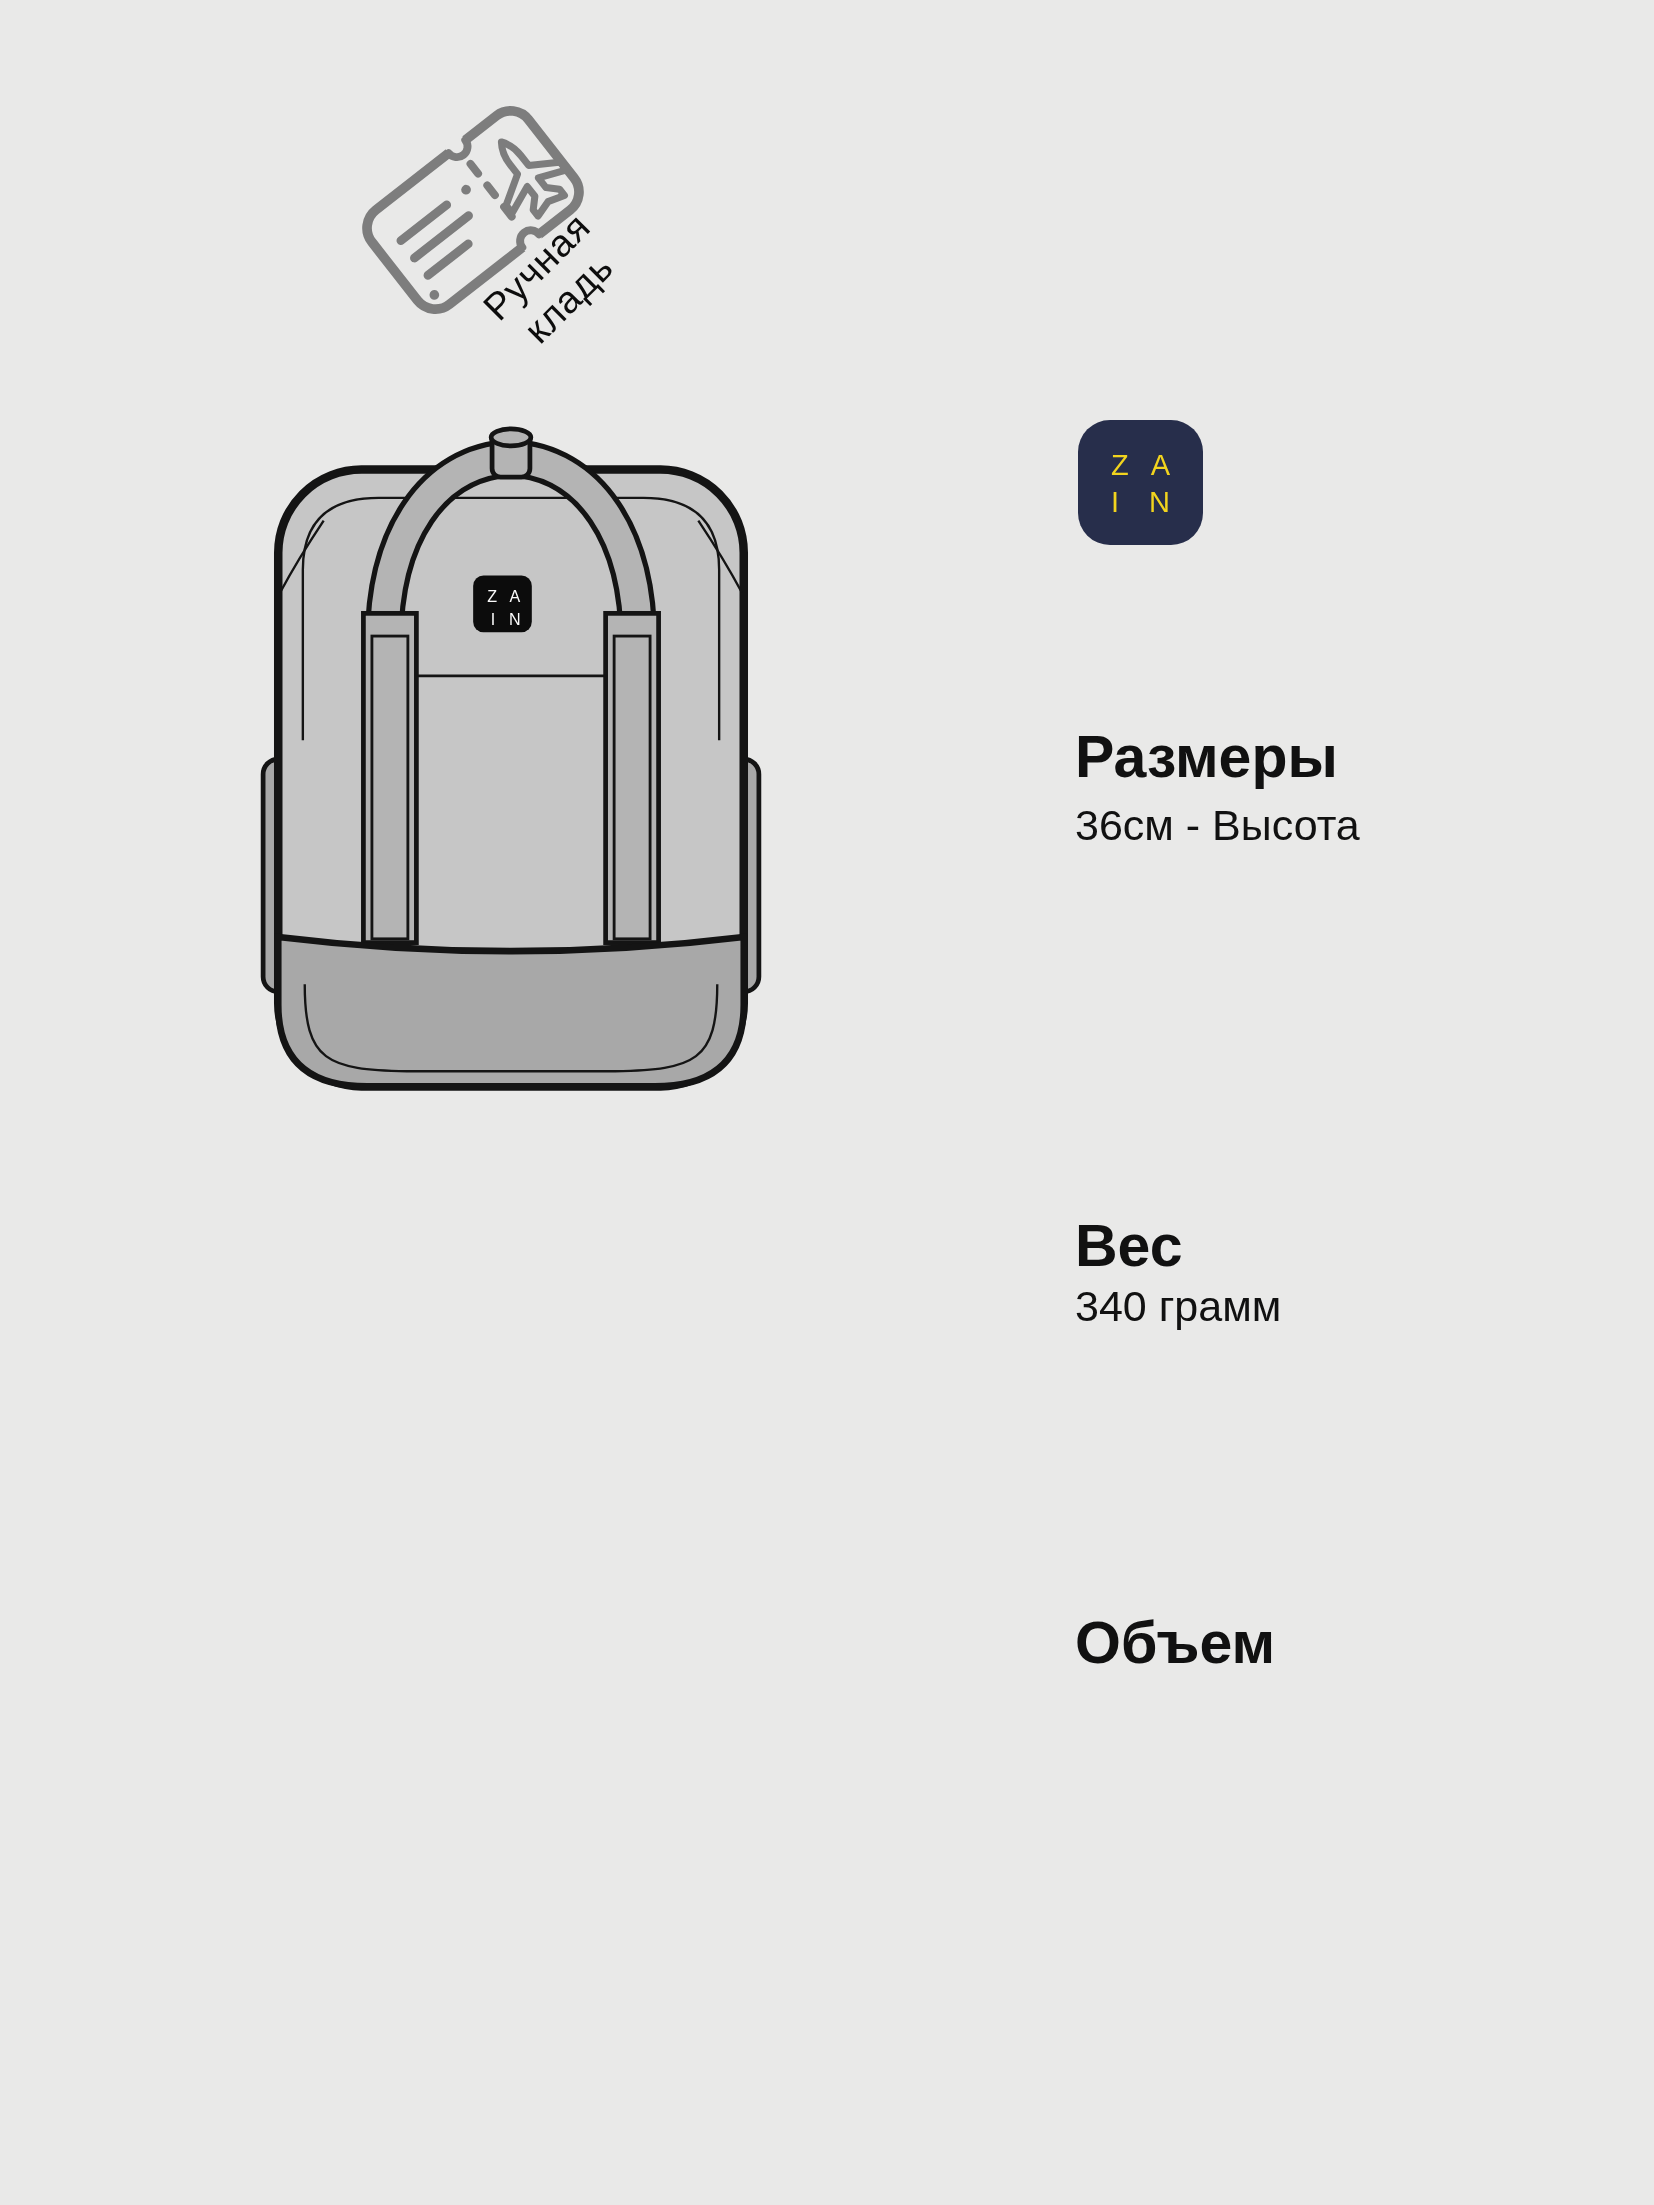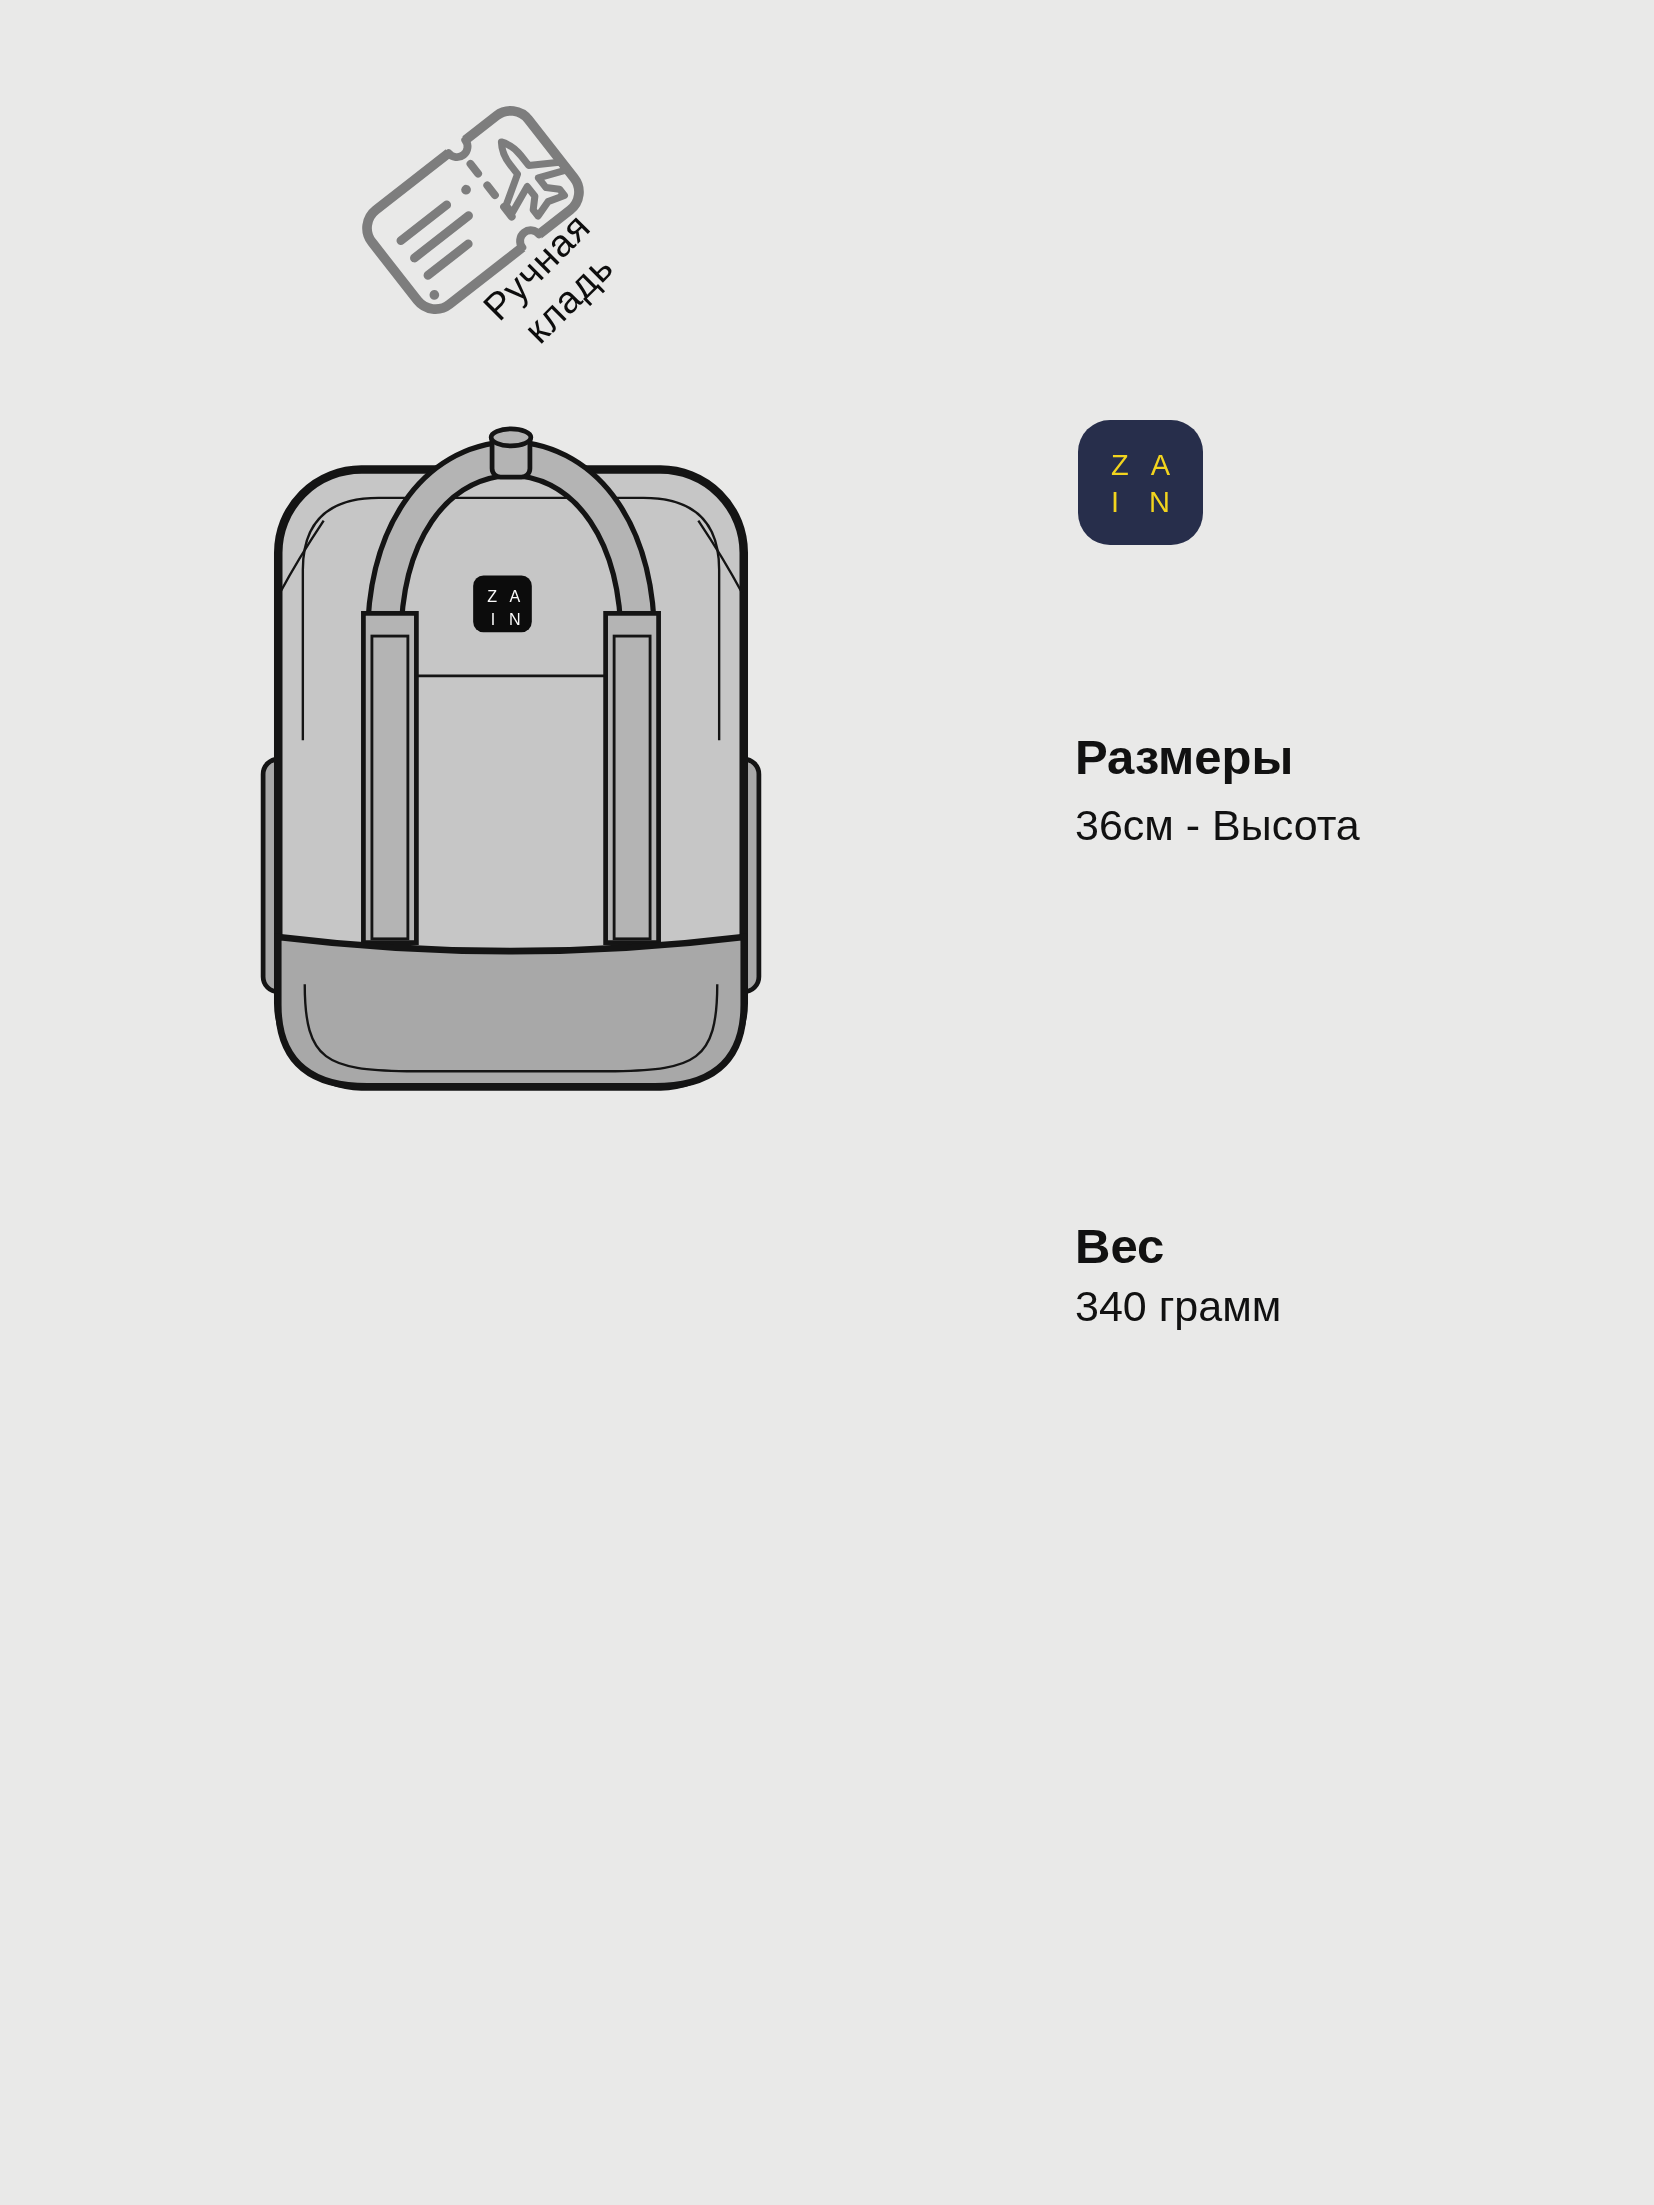--- a/index.html
+++ b/index.html
@@ -23,21 +23,21 @@
   
   .ticket-wrap{left:362px;top:144px;width:222px;height:132px;transform:rotate(-38deg);transform-origin:50% 50%}
   .caption{
     left:449px;top:238px;width:208px;text-align:center;
     font-size:38px;line-height:45px;color:#0d0d0d;letter-spacing:0.9px;
     transform:rotate(-45deg);transform-origin:50% 50%;
   }
 
   
   .info-block{left:1075px;width:530px}
-  .info-title{font-weight:700;font-size:49px;line-height:59px;color:var(--ink)}
+  .info-title{font-weight:700;font-size:59px;line-height:59px;color:var(--ink)}
   .info-line{font-size:43px;line-height:57px;color:var(--ink)}
   .dims .info-title{margin-bottom:9.5px}
   .single .info-title{margin-bottom:1.9px}
   .info-line.indent{padding-left:11.4px}
 
   
   .logo{
     left:1078px;top:420px;width:125px;height:125px;border-radius:32px;
     background:var(--navy);display:flex;flex-direction:column;align-items:center;
     justify-content:center;gap:6.6px;padding-top:1.9px;
@@ -135,16 +135,17 @@
   </div>
 
 
   <div class="abs info-block single" style="top:1217px">
     <div class="info-title">Вес</div>
     <div class="info-line">340 грамм</div>
   </div>
 
 
   <div class="abs info-block single" style="top:1614px">
+    <div class="info-title">Объем</div>
   </div>
 
 </div>
 
 
 </body></html>

